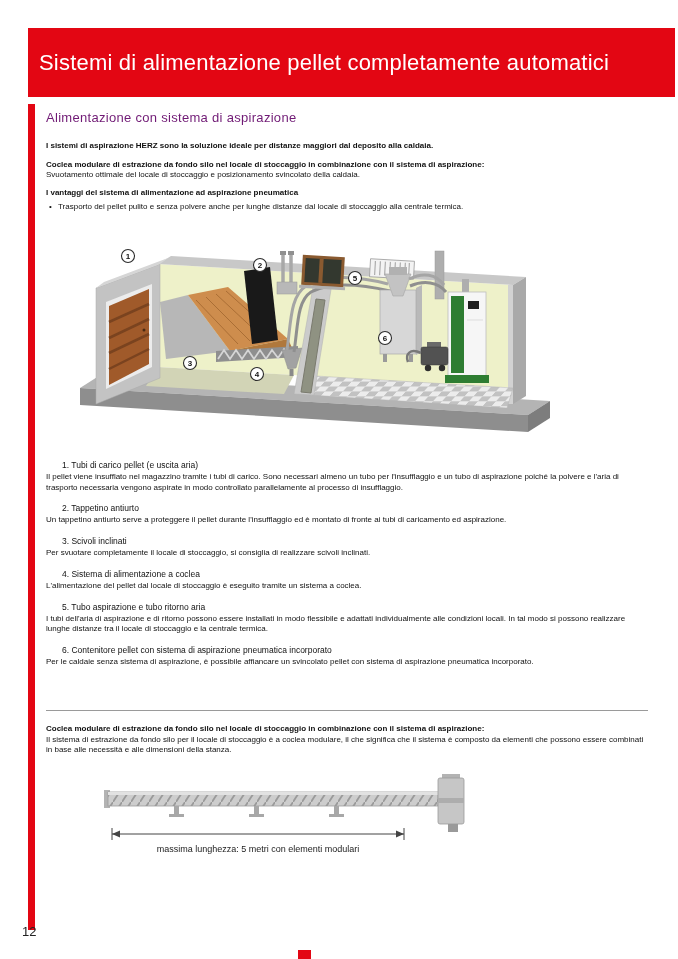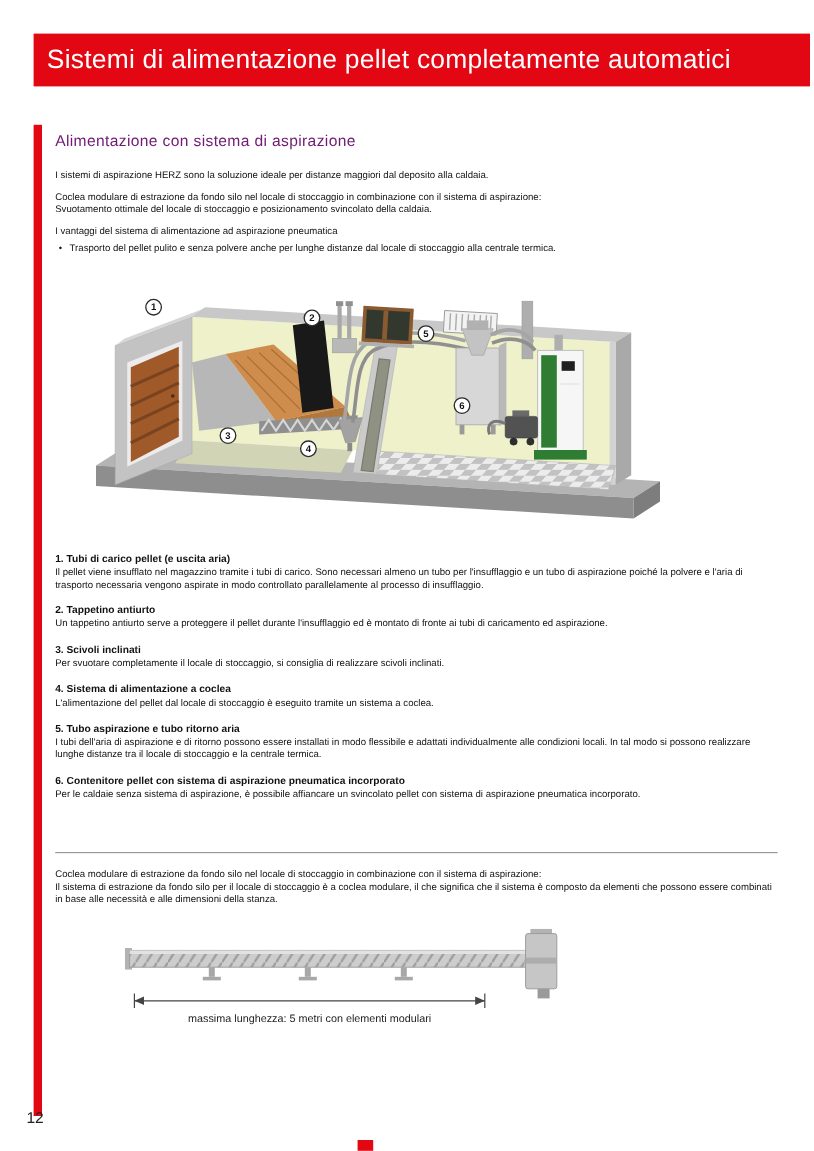--- a/index.html
+++ b/index.html
@@ -1,37 +1,37 @@
 <!DOCTYPE html>
 <html style="--accent: #e30613;"><head>
 <meta charset="utf-8">
 <style>
   html,body{margin:0;padding:0}
   body{
     width:678px;height:959px;position:relative;overflow:hidden;
     background:#ffffff;color:#111;
     font-family:"Liberation Sans",sans-serif;
   }
-  .band{position:absolute;left:28px;right:3px;top:28px;height:44px;background:var(--accent,#e30613);display:flex;align-items:center}
+  .band{position:absolute;left:28px;right:3px;top:28px;height:69px;background:var(--accent,#e30613);display:flex;align-items:center}
   .band h1{margin:0;padding-left:11px;color:#fff;font-size:22px;font-weight:400;letter-spacing:.2px;white-space:nowrap}
   .stripe{position:absolute;left:28px;top:104px;width:7px;height:826px;background:var(--accent,#e30613)}
   .content{position:absolute;left:46px;width:602px}
   .intro{top:110px}
   h2.section-title{margin:0 0 16px 0;font-size:13px;font-weight:400;color:#701a75;letter-spacing:.3px}
   p{margin:0;font-size:8px;line-height:1.34}
-  .b{font-weight:normal}
+  .b{font-weight:bold}
   .mt8{margin-top:8px}
   .mt6{margin-top:7px}
   ul.bullets{margin:2px 0 0 0;padding:0;list-style:none}
   ul.bullets li{font-size:8px;line-height:1.4;padding-left:12px;position:relative}
   ul.bullets li::before{content:"•";position:absolute;left:3px;top:0}
   .figure-building{position:absolute;left:58px;top:238px}
   .items{position:absolute;left:46px;top:460px;width:602px}
   .item{margin-bottom:10px}
-  .item h3{margin:0 0 2px 0;font-size:8.5px;font-weight:bold}
+  .item h3{margin:0 0 2px 16px;font-size:8.5px;font-weight:normal}
   .divider{position:absolute;left:46px;top:710px;width:602px;border-top:1px solid #9a9a9a}
   .coclea{position:absolute;left:46px;top:724px;width:602px}
   .auger{position:absolute;left:104px;top:774px}
   .pagenum{position:absolute;left:22px;top:924px;font-size:13px;font-weight:normal;color:#222}
   .bottom-mark{position:absolute;left:298px;top:950px;width:13px;height:9px;background:var(--accent,#e30613)}
   svg text{font-family:"Liberation Sans",sans-serif}
   .callout circle{fill:#fff;stroke:#2b2b2b;stroke-width:1.1}
   .callout text{font-size:8px;font-weight:bold;fill:#111}
   .dimtext{font-size:9px;fill:#222}
 </style>

